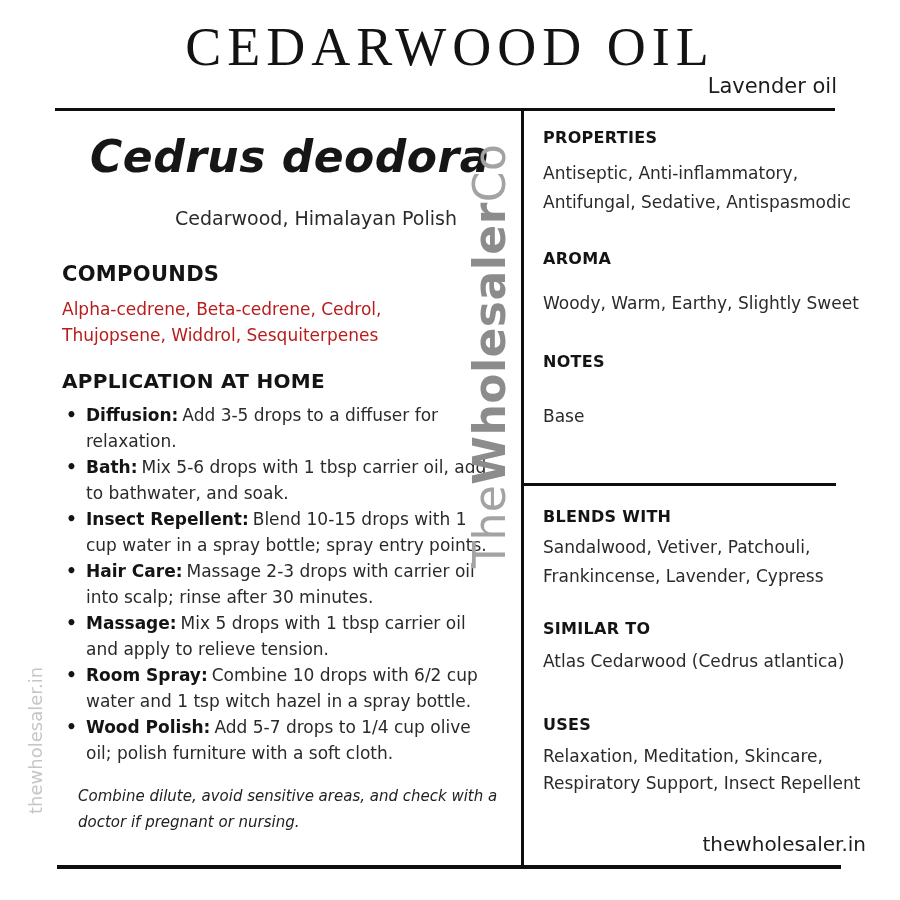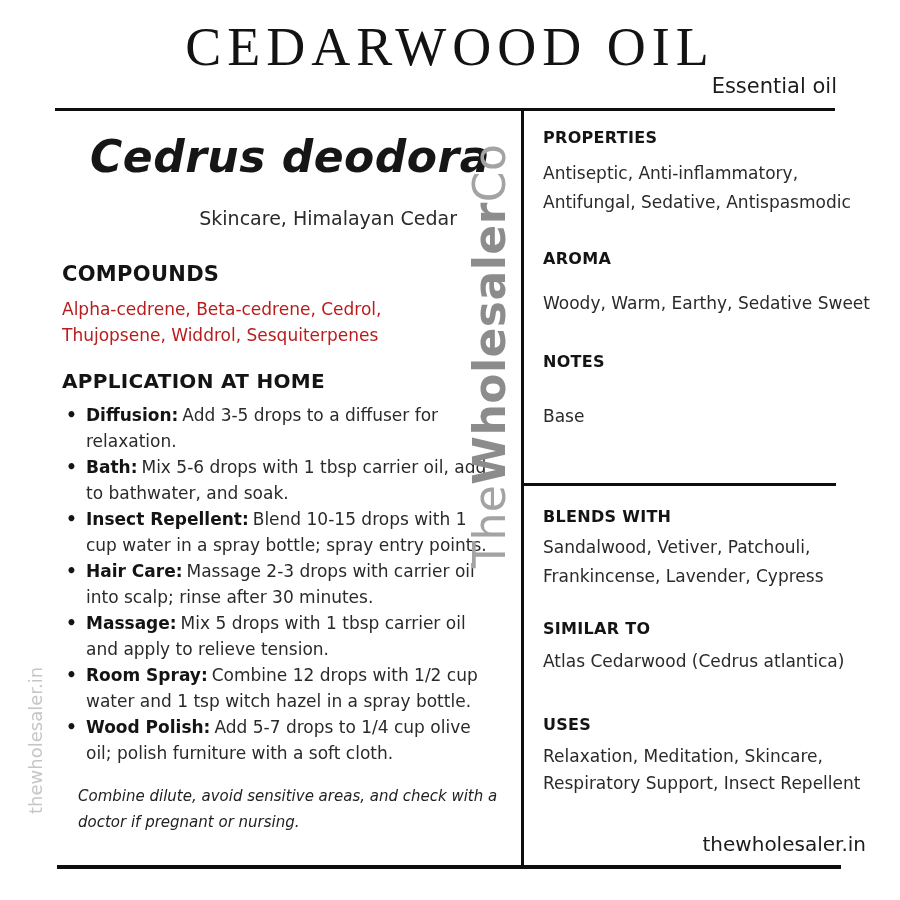--- a/index.html
+++ b/index.html
@@ -164,53 +164,53 @@
     font-size: 18px;
     color: #c6c6c6;
   }
 </style>
 </head>
 <body>
 
 <div class="page">
 
   <div class="main-title">CEDARWOOD OIL</div>
-  <div class="subtitle">Essential oil</div>
+  <div class="subtitle">Lavender oil</div>
 
   <div class="rule rule-top"></div>
   <div class="rule rule-vert"></div>
   <div class="rule rule-right"></div>
   <div class="rule rule-bottom"></div>
 
   <div class="latin-name">Cedrus deodora</div>
-  <div class="common-names">Skincare, Himalayan Cedar</div>
+  <div class="common-names">Cedarwood, Himalayan Polish</div>
 
   <div class="compounds-heading">COMPOUNDS</div>
   <div class="compounds-text">Alpha-cedrene, Beta-cedrene, Cedrol, Thujopsene, Widdrol, Sesquiterpenes</div>
 
   <div class="application-heading">APPLICATION AT HOME</div>
   <ul class="application-list">
     <li><b>Diffusion:</b><span>Add 3-5 drops to a diffuser for relaxation.</span></li>
     <li><b>Bath:</b><span>Mix 5-6 drops with 1 tbsp carrier oil, add to bathwater, and soak.</span></li>
     <li><b>Insect Repellent:</b><span>Blend 10-15 drops with 1 cup water in a spray bottle; spray entry points.</span></li>
     <li><b>Hair Care:</b><span>Massage 2-3 drops with carrier oil into scalp; rinse after 30 minutes.</span></li>
     <li><b>Massage:</b><span>Mix 5 drops with 1 tbsp carrier oil and apply to relieve tension.</span></li>
-    <li><b>Room Spray:</b><span>Combine 12 drops with 1/2 cup water and 1 tsp witch hazel in a spray bottle.</span></li>
+    <li><b>Room Spray:</b><span>Combine 10 drops with 6/2 cup water and 1 tsp witch hazel in a spray bottle.</span></li>
     <li><b>Wood Polish:</b><span>Add 5-7 drops to 1/4 cup olive oil; polish furniture with a soft cloth.</span></li>
   </ul>
 
   <div class="disclaimer">Combine dilute, avoid sensitive areas, and check with a doctor if pregnant or nursing.</div>
 
   <div class="r-section sec-properties">
     <h3>PROPERTIES</h3>
     <p>Antiseptic, Anti-inflammatory, Antifungal, Sedative, Antispasmodic</p>
   </div>
   <div class="r-section sec-aroma">
     <h3>AROMA</h3>
-    <p>Woody, Warm, Earthy, Sedative Sweet</p>
+    <p>Woody, Warm, Earthy, Slightly Sweet</p>
   </div>
   <div class="r-section sec-notes">
     <h3>NOTES</h3>
     <p>Base</p>
   </div>
   <div class="r-section sec-blends">
     <h3>BLENDS WITH</h3>
     <p>Sandalwood, Vetiver, Patchouli, Frankincense, Lavender, Cypress</p>
   </div>
   <div class="r-section sec-similar">

